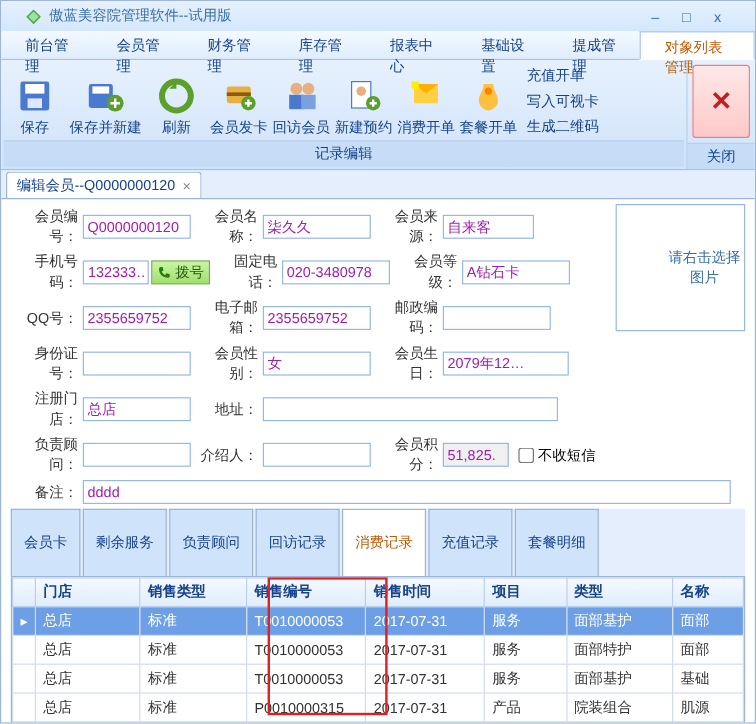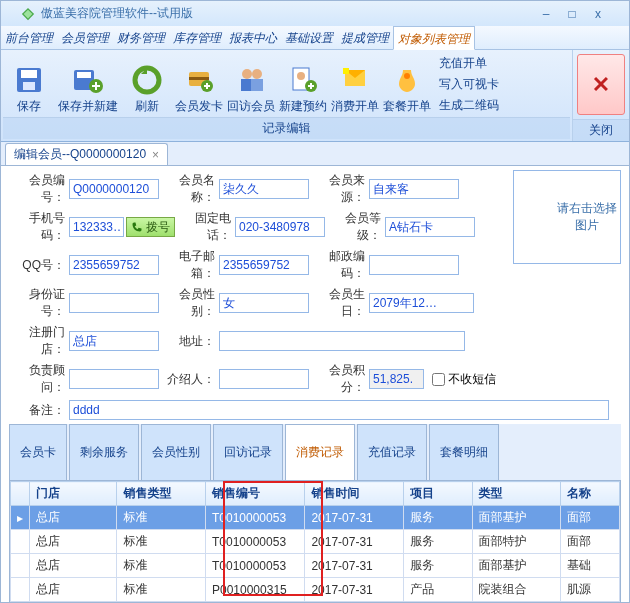--- a/index.html
+++ b/index.html
@@ -6,21 +6,21 @@
   body { width: 630px; height: 603px; background: #fff; overflow: hidden; position: relative; border: 1px solid #9db6d6; }
   
   
   .titlebar { height: 25px; background: linear-gradient(to bottom, #e6f1fc, #d3e7fc); display:flex; align-items:center; padding: 0 20px; color:#3a6fa9;}
   .titlebar .app-icon { width:14px; height:14px; margin-right:6px; }
   .titlebar .title { flex:1;}
   .win-btn { width:22px; height:16px; margin-left:4px; display:flex; align-items:center; justify-content:center; color:#3a6fa9; cursor:pointer;border:1px solid transparent;}
 
   
   .menubar { height:24px; display:flex; background:linear-gradient(to bottom,#f4f9ff,#dfedfd); border-bottom:1px solid #a8c3e4; }
-  .menubar .mitem { padding:4px 4px; color:#15428b; cursor:pointer;font-style:italic;}
+  .menubar .mitem { padding:4px 20px; color:#15428b; cursor:pointer;}
   .menubar .mitem.active { background:#fff; border:1px solid #a8c3e4; border-bottom:1px solid #fff; margin-bottom:-1px; color:#c05a00;}
 
   
   .ribbon { height:92px; background:linear-gradient(to bottom,#e7f1fd,#cfe3fb); display:flex; border-bottom:1px solid #8eb2dc;}
   .rib-group { display:flex; flex-direction:column; border-right:1px solid #b8d0ec; padding:2px; }
   .rib-row { display:flex; flex:1;}
   .rib-btn { width:52px; display:flex; flex-direction:column; align-items:center; justify-content:flex-end; padding:2px; color:#15428b; cursor:pointer;}
   .rib-btn .ic { width:32px; height:32px; display:flex; align-items:center; justify-content:center; margin-bottom:2px;}
   .rib-label { text-align:center; color:#15428b; padding:2px 0; background:rgba(190,215,245,0.6); border-top:1px solid #b8d0ec;}
   .rib-text-stack{ display:flex; flex-direction:column; justify-content:center; padding:0 6px;}
@@ -31,23 +31,23 @@
 
   
   .doctabs { height:24px; background:#e4eefc; border-bottom:1px solid #9db6d6; display:flex; align-items:flex-end;}
   .doctab { height:22px; background:#fff; border:1px solid #9db6d6; border-bottom:none; border-radius:3px 3px 0 0; padding:2px 8px; margin-left:4px; display:flex; align-items:center; color:#15428b;}
   .doctab .xx { margin-left:6px; color:#888; cursor:pointer;}
 
   
   .form-area{ padding:6px 8px; position:relative;}
   .form-row{ display:flex; align-items:center; margin-bottom:4px;}
   .fl{ width:60px; text-align:right; color:#333; padding-right:4px;}
-  .fi{ height:20px; border:1px solid #95b8e7; background:#fff; padding:0 3px; color:#1d4ed8;}
+  .fi{ height:20px; border:1px solid #95b8e7; background:#fff; padding:0 3px; color:#a21caf;}
   .fi.ro{ background:#f0f0f0;}
-  .img-placeholder{ position:absolute; right:8px; top:4px; width:108px; height:94px; border:1px solid #95b8e7; background:#fff; display:flex; align-items:center; justify-content:center; color:#3a6fa9; text-align:center;padding-left:40px;}
+  .img-placeholder{ position:absolute; right:8px; top:4px; width:108px; height:106px; border:1px solid #95b8e7; background:#fff; display:flex; align-items:center; justify-content:center; color:#3a6fa9; text-align:center;padding-left:40px;}
   .dial-btn{ height:20px; border:1px solid #77a845; background:linear-gradient(to bottom,#c9f6a4,#9fe06d); color:#2a5a10; padding:0 4px; margin-left:2px; cursor:pointer; display:flex; align-items:center; gap:3px;}
   .fl-icon{ width:12px; height:12px; display:inline-block; vertical-align:middle;}
   input[type=checkbox]{vertical-align:middle;}
 
   
   .inner-tabs{ display:flex; background:#e4eefc; border-bottom:1px solid #9db6d6; margin-top:4px;}
   .itab{ padding:19px 10px; border:1px solid #9db6d6; border-bottom:none; background:#cfe3fb; color:#15428b; margin-right:2px; cursor:pointer;}
   .itab.active{ background:#fff; color:#c05a00;}
 
   
@@ -202,21 +202,21 @@
   <div class="img-placeholder">
       <span>请右击选择图片</span>
     </div>
 
   <div class="form-row">
     <span class="fl">会员编号：</span>
     <input class="fi" style="width: 90px;" value="Q0000000120">
     <span class="fl">会员名称：</span>
     <input class="fi" style="width: 90px;" value="柒久久">
     <span class="fl">会员来源：</span>
-    <input class="fi" style="width: 90px;" value="自来客">
+    <input class="fi" style="width: 76px;" value="自来客">
   </div>
 
   <div class="form-row">
     <span class="fl">手机号码：</span>
     <input class="fi" style="width: 55px;" value="132333…">
     <div class="dial-btn">
         <svg class="fl-icon" viewBox="0 0 16 16">
           <path d="M4 2 C3 2 2 3 2 4 C2 10 6 14 12 14 C13 14 14 13 14 12 L14 10 L10 9 L9 11 C7 10 6 9 5 7 L7 6 L6 2 Z" fill="#2a7a10"></path>
         </svg>
         <span>拨号</span>
@@ -263,21 +263,21 @@
   </div>
 
   <div class="form-row">
     <span class="fl">备注：</span>
     <input class="fi" style="width: 540px;" value="dddd">
   </div>
 
   <div class="inner-tabs" id="innertabs">
       <div class="itab">会员卡</div>
       <div class="itab">剩余服务</div>
-      <div class="itab">会员性别</div>
+      <div class="itab">负责顾问</div>
       <div class="itab">回访记录</div>
       <div class="itab active">消费记录</div>
       <div class="itab">充值记录</div>
       <div class="itab">套餐明细</div>
     </div>
 
   <div class="grid-wrap">
     <table class="grid">
       <thead>
           <tr id="gridhead">

